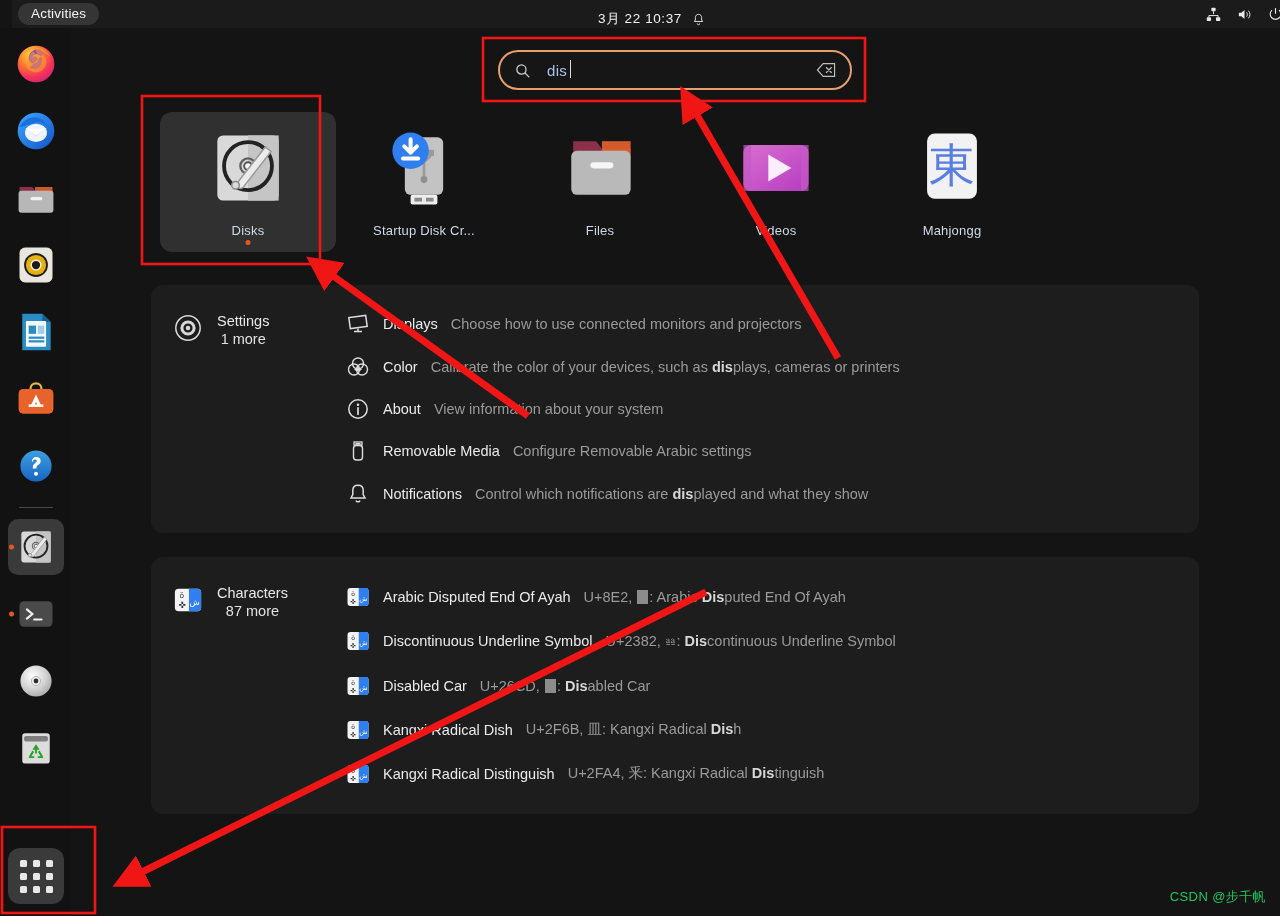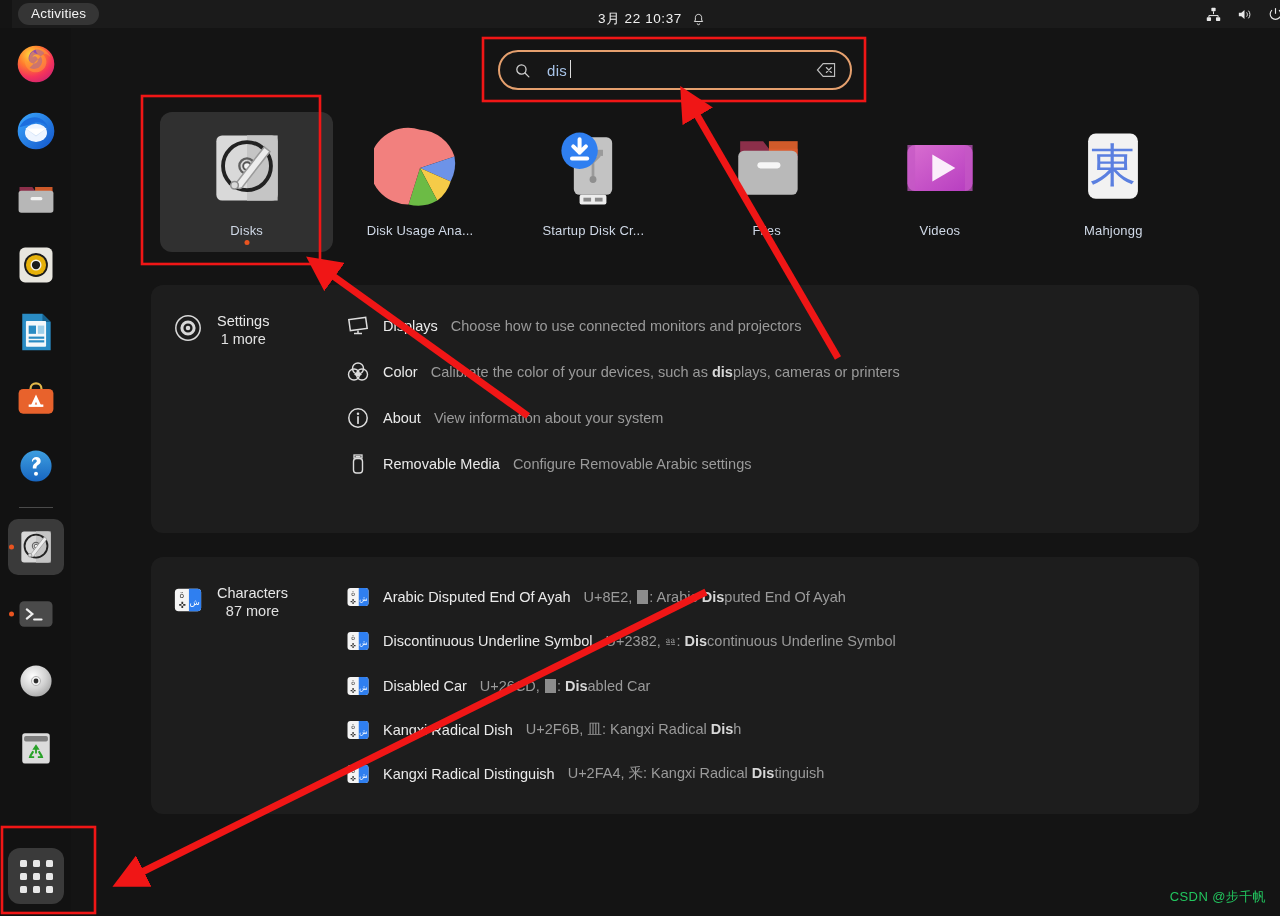--- a/index.html
+++ b/index.html
@@ -339,30 +339,20 @@
         <circle cx="24" cy="23" r="12.5" fill="none" stroke="#222" stroke-width="2"></circle>
         <circle cx="24" cy="23" r="4" fill="none" stroke="#5f5f5f" stroke-width="1.2"></circle>
         <circle cx="24" cy="23" r="2" fill="#f3f3f3" stroke="#555" stroke-width="1"></circle>
         <path d="M33 13l-14 18a2 2 0 103 2.4l14-18z" fill="#ececec" stroke="#9a9a9a" stroke-width=".8"></path>
         <circle cx="17.5" cy="33" r="2" fill="#dadada" stroke="#8d8d8d" stroke-width=".8"></circle>
       </svg>
       <span class="app-label">Disks</span>
       <span class="app-dot"></span>
     </div>
 
-    <div class="app-cell">
-      <svg class="app-ico" viewBox="0 0 48 48">
-        <path d="M24 24 L24 4 A20 20 0 0 1 42 18 Z" fill="#f2807e"></path>
-        <path d="M24 24 L42 18 A20 20 0 0 1 40 31 Z" fill="#6d93e8"></path>
-        <path d="M24 24 L40 31 A20 20 0 0 1 33 41 Z" fill="#f5cb48"></path>
-        <path d="M24 24 L33 41 A20 20 0 0 1 18 43 Z" fill="#6cbb45"></path>
-        <path d="M24 24 L18 43 A20 20 0 1 1 24 4 Z" fill="#f2807e"></path>
-      </svg>
-      <span class="app-label">Disk Usage Ana...</span>
-    </div>
 
     <div class="app-cell">
       <svg class="app-ico" viewBox="0 0 48 48">
         <rect x="14" y="8" width="20" height="30" rx="3" fill="#c3c3c3"></rect>
         <rect x="17" y="38" width="14" height="5" rx="1" fill="#ededed"></rect>
         <rect x="19" y="39.5" width="4" height="2" fill="#8a8a8a"></rect>
         <rect x="25" y="39.5" width="4" height="2" fill="#8a8a8a"></rect>
         <path d="M24 30v-9m0 0l-3.5-3.5M24 21l3.5-3.5" fill="none" stroke="#9a9a9a" stroke-width="1.4"></path>
         <circle cx="24" cy="30" r="1.8" fill="#8f8f8f"></circle>
         <rect x="26" y="14.5" width="3.2" height="3.2" fill="#9a9a9a"></rect>
@@ -455,20 +445,28 @@
       <div class="res-row">
         <svg class="res-ico" viewBox="0 0 24 24">
           <rect x="8" y="3" width="8" height="3" fill="none" stroke="#ddd" stroke-width="1.3"></rect>
           <rect x="9.5" y="4" width="5" height="1.4" fill="#ddd"></rect>
           <rect x="7.5" y="6.5" width="9" height="14.5" rx="3" fill="none" stroke="#ddd" stroke-width="1.4"></rect>
         </svg>
         <span class="res-name">Removable Media</span>
         <span class="res-desc"><span>Configure Removable Arabic settings</span></span>
       </div>
 
+      <div class="res-row">
+        <svg class="res-ico" viewBox="0 0 24 24">
+          <path d="M12 3.2c-3.2 0-5.2 2.2-5.2 5.2v4.2L5 16h14l-1.8-3.4V8.4c0-3-2-5.2-5.2-5.2z" fill="none" stroke="#ddd" stroke-width="1.5"></path>
+          <path d="M10 18.4a2.1 2.1 0 004 0" fill="none" stroke="#ddd" stroke-width="1.5"></path>
+        </svg>
+        <span class="res-name">Notifications</span>
+        <span class="res-desc"><span>Control which notifications are </span><b>dis</b><span>played and what they show</span></span>
+      </div>
     </div>
   </div>
 
   <div class="panel" id="panel-chars">
     <div class="panel-head">
       <svg class="head-ico" viewBox="0 0 32 32">
         <rect x="2" y="4" width="28" height="24" rx="4" fill="#f4f4f4"></rect>
         <path d="M17 4h9a4 4 0 014 4v16a4 4 0 01-4 4h-9z" fill="#2f7ff0"></path>
         <text x="9.5" y="14" font-family="'DejaVu Sans', sans-serif" font-size="8" fill="#333" text-anchor="middle">ö</text>
         <text x="9.5" y="25" font-family="'DejaVu Sans', sans-serif" font-size="9" fill="#333" text-anchor="middle">✜</text>

